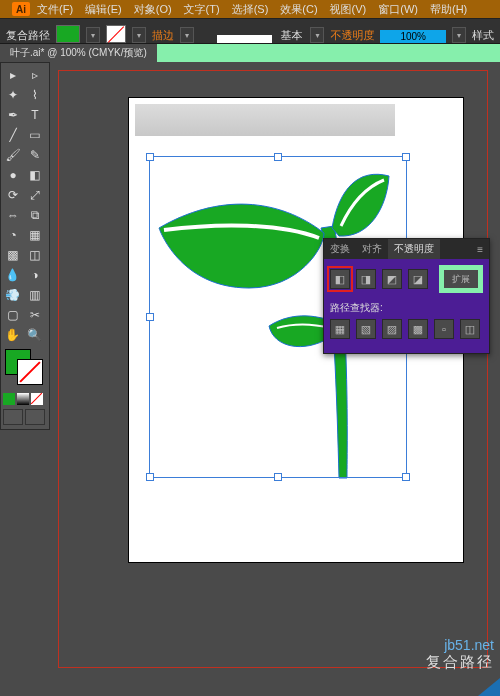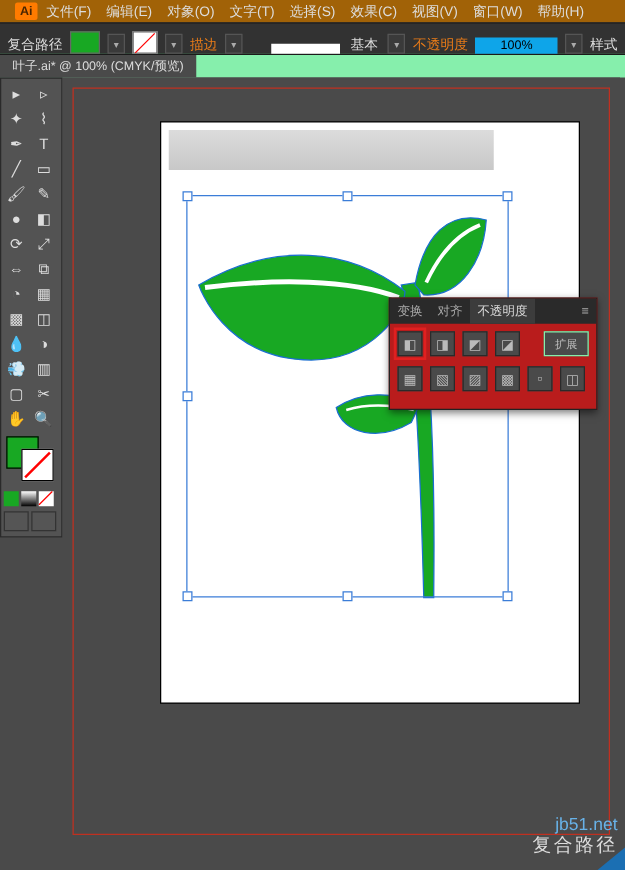--- a/index.html
+++ b/index.html
@@ -24,32 +24,32 @@
 .strokesq{position:absolute;width:24px;height:24px;background:#fff;border:1px solid #000;top:10px;left:14px}
 .strokesq::after{content:"";position:absolute;width:28px;height:2px;background:red;transform:rotate(-45deg);top:11px;left:-2px}
 .colorrow{width:44px;display:flex;gap:2px;margin:2px 1px}
 .tinybox{width:12px;height:12px}
 .canvas-area{position:absolute;left:50px;top:0;right:4px;bottom:20px;background:#4a4a4a}
 .red-border{position:absolute;left:8px;top:8px;right:8px;bottom:8px;border:1px solid #c03020}
 .artboard{position:absolute;left:70px;top:27px;width:334px;height:464px;background:#fff;box-shadow:0 0 0 1px #000}
 .gray-block{position:absolute;left:6px;top:6px;width:260px;height:32px;background:linear-gradient(#dcdcdc,#c8c8c8)}
 .selection{position:absolute;left:20px;top:58px;width:256px;height:320px;border:1px solid #3b7dd8}
 .handle{position:absolute;width:6px;height:6px;background:#fff;border:1px solid #3b7dd8}
-.floating-panel{position:absolute;right:22px;top:176px;width:165px;background:#b91c1c;border:1px solid #222;box-shadow:0 2px 6px rgba(0,0,0,.5)}
+.floating-panel{position:absolute;right:10px;top:176px;width:165px;background:#4c1d95;border:1px solid #222;box-shadow:0 2px 6px rgba(0,0,0,.5)}
 .panel-tabs{display:flex;height:20px;background:#2a2a2a;align-items:center}
 .ptab{padding:3px 6px;font-size:10px;color:#aaa}
 .ptab.active{background:#3c3c3c;color:#ddd}
 .panel-close{margin-left:auto;padding:0 6px;color:#aaa;font-size:10px}
 .panel-body{padding:6px}
 .panel-section-label{font-size:10px;color:#ddd;margin-bottom:4px}
 .btn-row{display:flex;gap:6px;margin-bottom:8px;align-items:center}
 .pbtn{width:18px;height:18px;background:#4a4a4a;border:1px solid #2a2a2a;display:flex;align-items:center;justify-content:center;color:#bbb;font-size:11px}
 .pbtn.highlight{outline:2px solid #e02020;outline-offset:1px}
-.expand-btn{width:34px;height:18px;background:#4a4a4a;border:1px solid #86efac;display:flex;align-items:center;justify-content:center;font-size:9px;color:#bbb;margin-left:auto}
-.watermark{position:absolute;right:6px;bottom:10px;text-align:right}
+.expand-btn{width:34px;height:18px;background:#4a4a4a;border:5px solid #86efac;display:flex;align-items:center;justify-content:center;font-size:9px;color:#bbb;margin-left:auto}
+.watermark{position:absolute;right:6px;bottom:24px;text-align:right}
 .wm1{color:#68b2e8;font-size:14px}
 .wm2{color:#ddd;font-size:15px;letter-spacing:2px}
 .corner{position:absolute;right:0;bottom:0;width:0;height:0;border-right:22px solid #1b6fb3;border-top:18px solid transparent}
 </style>
 </head>
 <body>
 
 <div class="menubar">
   <div class="app-icon">Ai</div>
   <div class="menu-item">文件(F)</div>
@@ -173,20 +173,21 @@
       <div class="panel-close">≡</div>
     </div>
     <div class="panel-body">
       <div class="btn-row">
         <div class="pbtn highlight">◧</div>
         <div class="pbtn">◨</div>
         <div class="pbtn">◩</div>
         <div class="pbtn">◪</div>
         <div class="expand-btn">扩展</div>
       </div>
+      <div class="panel-section-label">路径查找器:</div>
       <div class="btn-row">
         <div class="pbtn">▦</div>
         <div class="pbtn">▧</div>
         <div class="pbtn">▨</div>
         <div class="pbtn">▩</div>
         <div class="pbtn">▫</div>
         <div class="pbtn">◫</div>
       </div>
     </div>
   </div>

